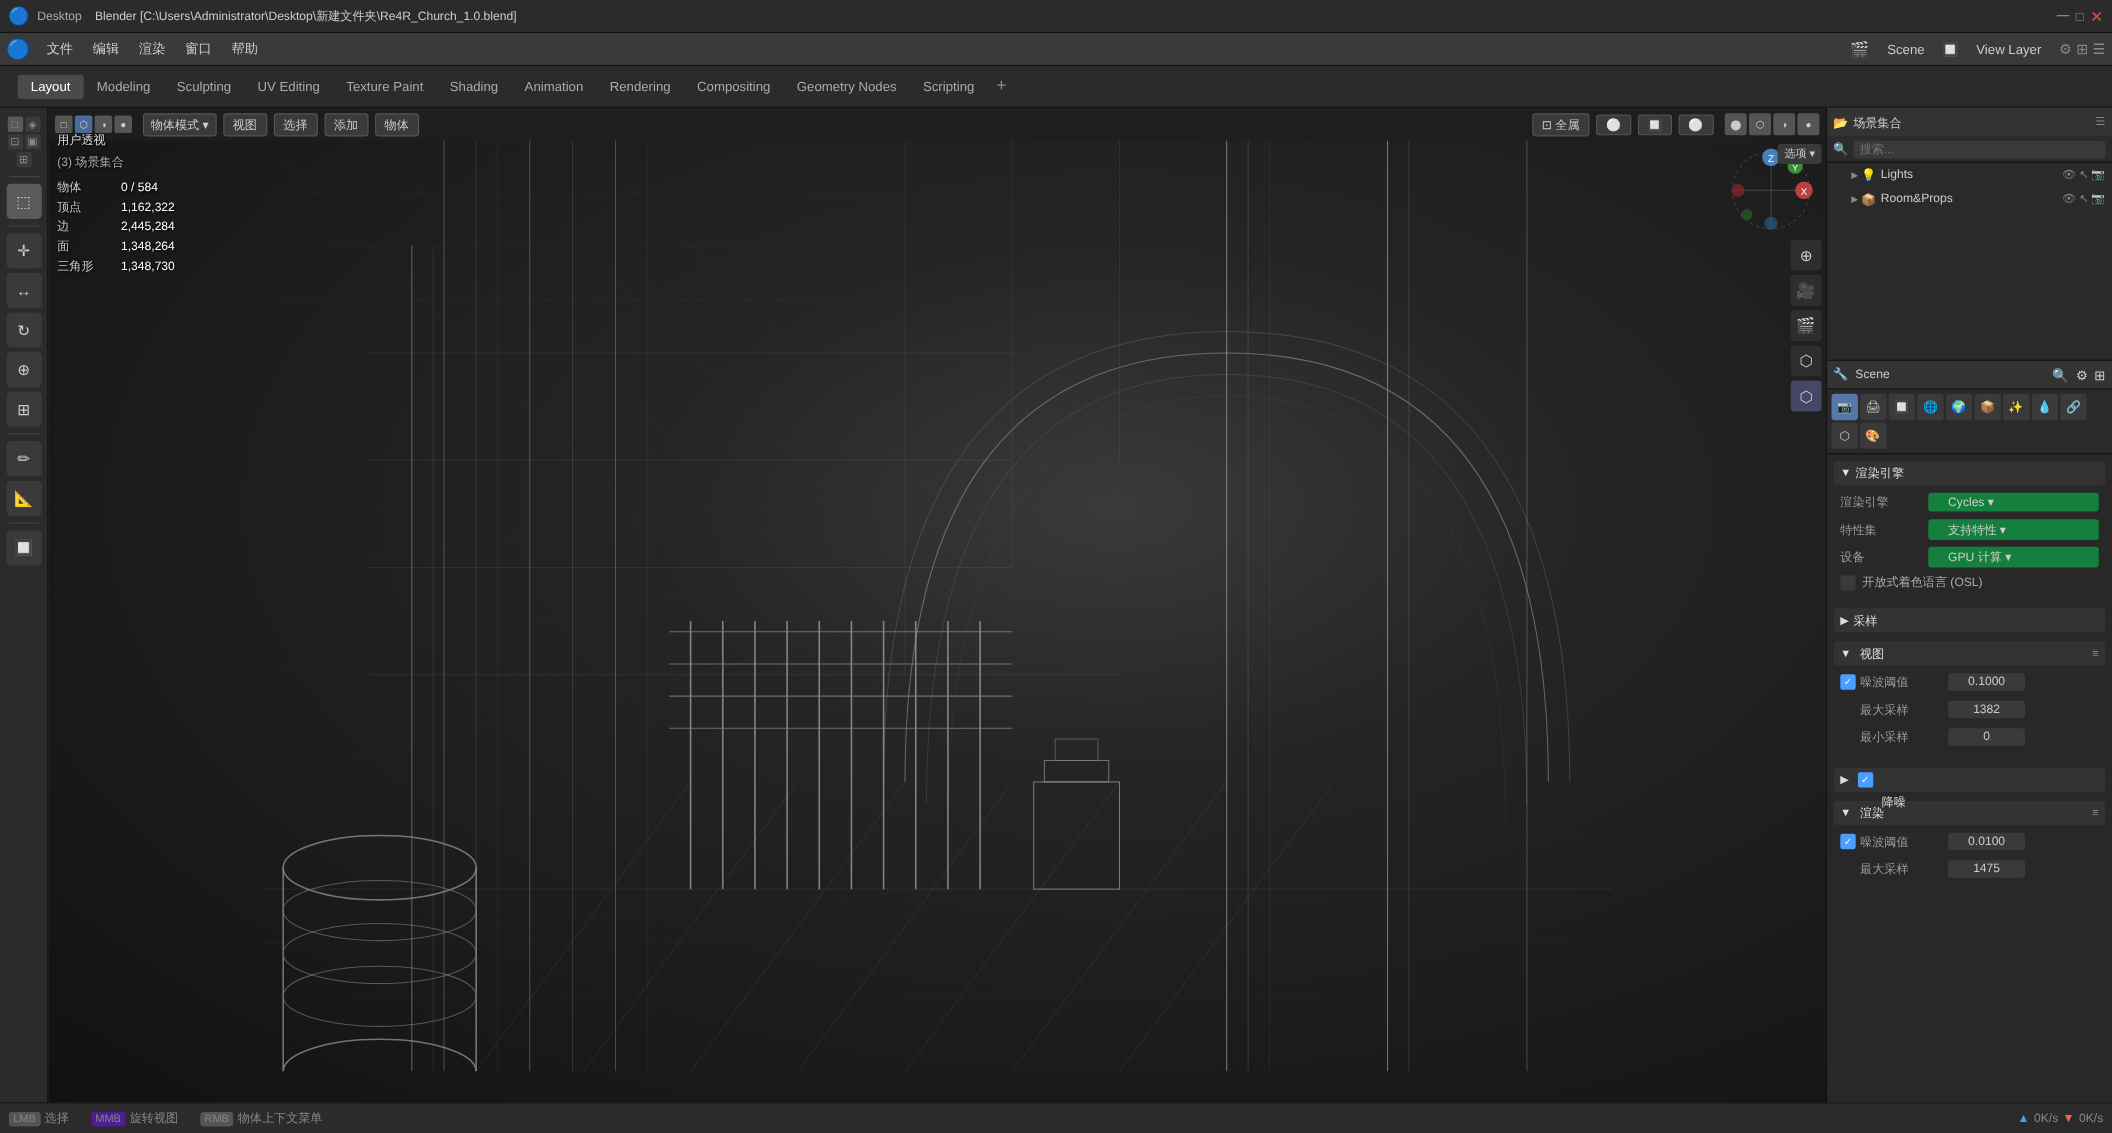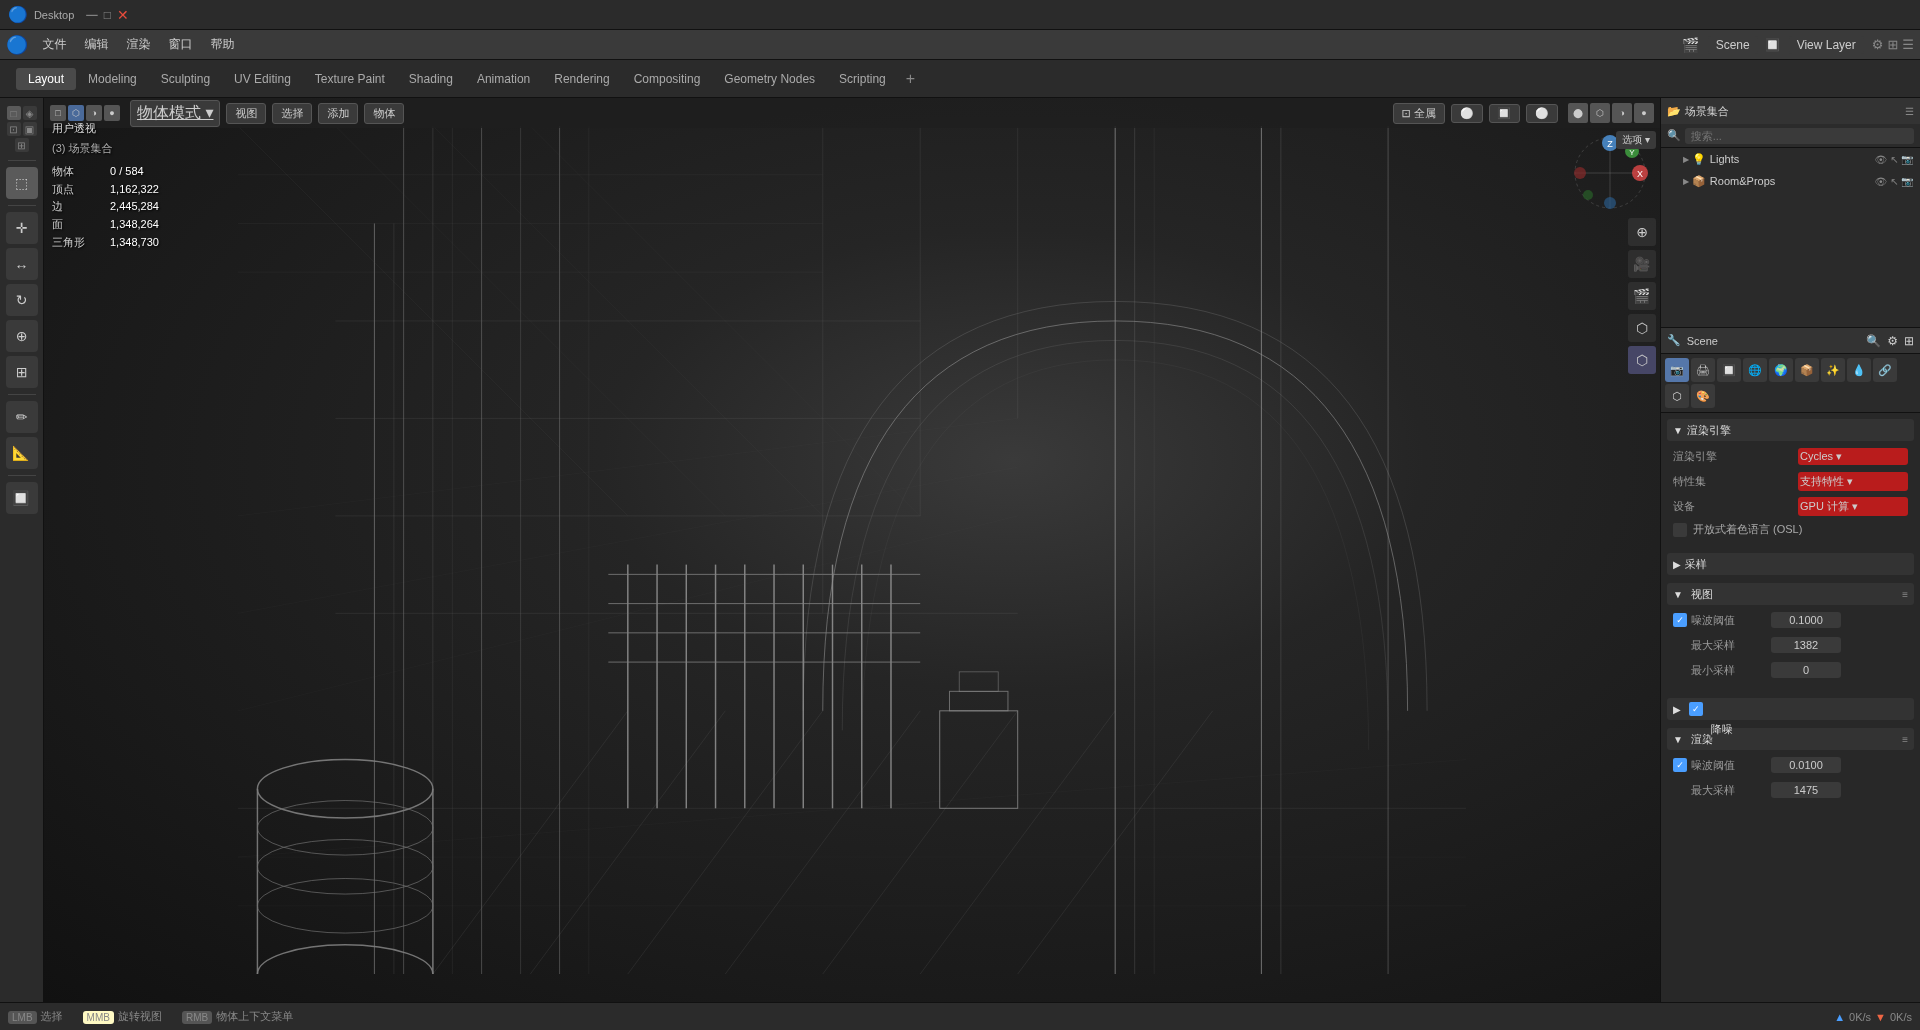--- a/index.html
+++ b/index.html
@@ -26,21 +26,21 @@
     .tool-btn { width: 32px; height: 32px; background: #3a3a3a; border-radius: 4px; display: flex; align-items: center; justify-content: center; cursor: pointer; font-size: 14px; }
     .tool-btn.active { background: #5a5a5a; }
     .tool-separator { width: 28px; height: 1px; background: #444; margin: 2px 0; }
 
     
     #viewport { flex: 1; position: relative; background: #2a2a2a; overflow: hidden; }
 
     
     #viewport-top { position: absolute; top: 0; left: 0; right: 0; height: 30px; background: rgba(30,30,30,0.85); display: flex; align-items: center; padding: 0 6px; gap: 6px; }
     .vp-top-btn { padding: 2px 8px; background: #3a3a3a; border-radius: 3px; font-size: 11px; color: #ccc; cursor: pointer; border: 1px solid #555; }
-    .vp-mode-select { background: #3a3a3a; padding: 2px 6px; border-radius: 3px; font-size: 16px; color: #ccc; border: 1px solid #555; text-decoration: underline; }
+    .vp-mode-select { background: #3a3a3a; padding: 2px 6px; border-radius: 3px; font-size: 11px; color: #ccc; border: 1px solid #555; }
 
     
     #stats-overlay { position: absolute; top: 22px; left: 8px; color: #eee; font-size: 11px; line-height: 1.6; text-shadow: 1px 1px 2px #000; }
     #stats-overlay .stat-row { display: flex; gap: 8px; }
     #stats-overlay .stat-label { color: #ccc; min-width: 50px; }
     #stats-overlay .stat-value { color: #fff; }
 
     
     #nav-gizmo { position: absolute; top: 35px; right: 10px; width: 80px; height: 80px; }
 
@@ -76,21 +76,21 @@
     
     .wireframe-svg { position: absolute; top: 0; left: 0; width: 100%; height: 100%; opacity: 0.7; }
 
     
     #scene-bg { position: absolute; top: 0; left: 0; width: 100%; height: 100%; background: radial-gradient(ellipse at 60% 40%, #3a3a3a 0%, #252525 30%, #1a1a1a 70%, #111 100%); }
 
     
     .section-sub { padding: 0 6px 6px 6px; }
     .sub-row { display: flex; align-items: center; margin-bottom: 3px; height: 22px; }
     .sub-label { width: 80px; font-size: 11px; color: #999; }
-    .sub-value { flex: 1; background: #b91c1c; border-radius: 3px; padding: 2px 2px; font-size: 11px; color: #ccc; margin-left: 45px; }
+    .sub-value { flex: 1; background: #15803d; border-radius: 3px; padding: 2px 18px; font-size: 11px; color: #ccc; }
     .sub-value-sm { width: 70px; background: #3a3a3a; border-radius: 3px; padding: 2px 6px; font-size: 11px; color: #ccc; text-align: center; }
     .sub-check { display: flex; align-items: center; gap: 6px; padding: 2px 0; }
     .check-box { width: 14px; height: 14px; background: #4a9eff; border-radius: 2px; display: flex; align-items: center; justify-content: center; font-size: 9px; color: #fff; }
     .check-box.unchecked { background: #3a3a3a; }
 
     
     ::-webkit-scrollbar { width: 6px; }
     ::-webkit-scrollbar-track { background: #2a2a2a; }
     ::-webkit-scrollbar-thumb { background: #555; border-radius: 3px; }
 
@@ -101,20 +101,21 @@
 
     
     .church-scene { position: absolute; top: 28px; left: 0; right: 0; bottom: 28px; overflow: hidden; }
   </style>
 </head>
 <body>
 
 <div id="titlebar">
   <span style="font-size:16px; margin-right:6px;">🔵</span>
   <span style="font-size:11px; color:#aaa; margin-right:12px;">Desktop</span>
+  <span style="font-size:11px; color:#ccc; flex:1;">Blender [C:\Users\Administrator\Desktop\新建文件夹\Re4R_Church_1.0.blend]</span>
   <div style="display:flex; gap:6px; align-items:center;">
     <span style="font-size:16px; cursor:pointer; color:#888;">─</span>
     <span style="font-size:12px; cursor:pointer; color:#888;">□</span>
     <span style="font-size:14px; cursor:pointer; color:#e74c3c;">✕</span>
   </div>
 </div>
 
 <div id="menubar">
   <span style="font-size:18px; margin-right:4px;">🔵</span>
   <span class="menu-item">文件</span>
@@ -538,21 +539,21 @@
     </div>
   </div>
 </div>
 
 <div id="statusbar">
   <div class="status-item">
     <span style="background:#555; border-radius:3px; padding:1px 4px; font-size:10px;">LMB</span>
     <span>选择</span>
   </div>
   <div class="status-item">
-    <span style="background:#fef9c3; border-radius:3px; padding:1px 4px; font-size:10px;">MMB</span>
+    <span style="background:#4c1d95; border-radius:3px; padding:1px 4px; font-size:10px;">MMB</span>
     <span>旋转视图</span>
   </div>
   <div class="status-item">
     <span style="background:#555; border-radius:3px; padding:1px 4px; font-size:10px;">RMB</span>
     <span>物体上下文菜单</span>
   </div>
   <div style="flex:1;"></div>
   <div class="status-item">
     <span style="color:#4a9eff;">▲</span>
     <span>0K/s</span>

